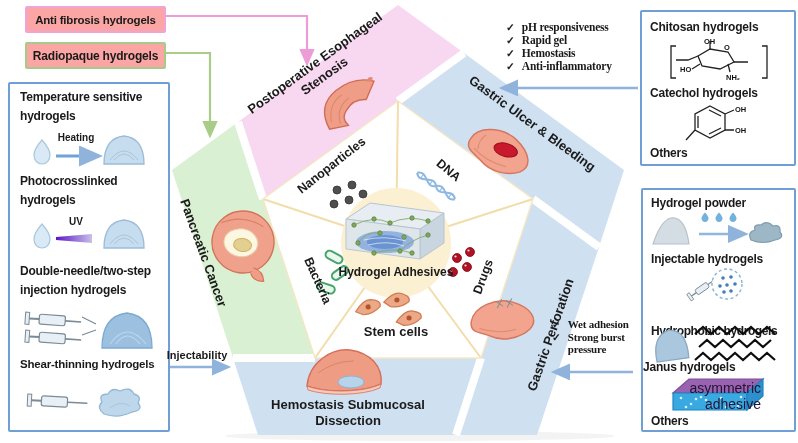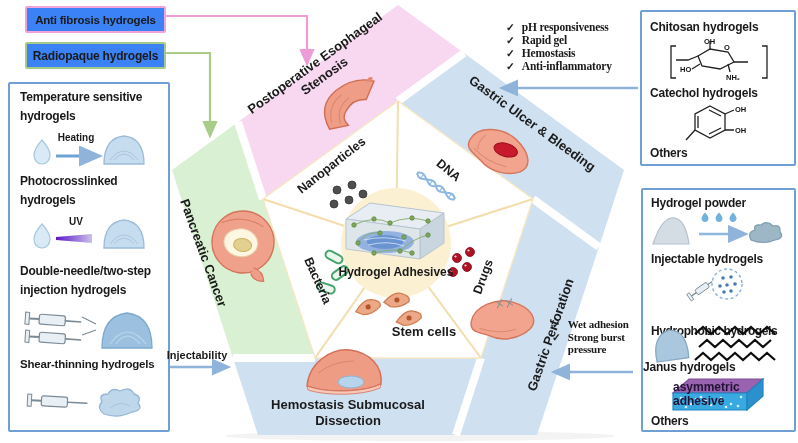--- a/index.html
+++ b/index.html
@@ -3,33 +3,33 @@
 <meta charset="utf-8">
 <style>
   html,body{margin:0;padding:0;background:#fff;}
   .stage{position:relative;width:798px;height:443px;background:#fff;overflow:hidden;
          font-family:"Liberation Sans",sans-serif;color:#1a1a1a;}
   svg text{font-family:"Liberation Sans",sans-serif;}
   .base{position:absolute;left:0;top:0;}
   .lbl{position:absolute;font-weight:bold;transform:translate(-50%,-50%) rotate(var(--r,0deg));
        white-space:nowrap;line-height:1.25;}
   .wrap{white-space:normal;text-align:center;}
-  .box{position:absolute;background:#3b82f6;display:flex;align-items:center;justify-content:center;
+  .box{position:absolute;background:#fca5a5;display:flex;align-items:center;justify-content:center;
        font-weight:bold;border-radius:2px;}
   .box-pink{border:2.5px solid #f0a3d8;}
   .box-green{border:2.5px solid #a6cb89;}
   .panel{position:absolute;background:#fff;border:2.5px solid #6f9fd4;border-radius:2px;}
   .pl{position:absolute;font-weight:bold;font-size:12px;letter-spacing:-0.2px;line-height:1.55;}
   .iconrow{position:absolute;}
   .arrowlabel{position:absolute;font-weight:bold;font-size:10px;text-align:center;}
   .chk{position:absolute;}
   .chk .row{display:flex;align-items:flex-start;margin-bottom:1px;}
   .chk .mark{font-size:10.5px;font-weight:bold;margin-right:7px;color:#222;}
   .chk .txt{font-size:11.5px;font-weight:bold;letter-spacing:-0.2px;font-family:Liberation Serif, serif;}
-  .janus-lbl{position:absolute;font-size:12px;font-weight:bold;color:#221233;text-align:left;}
+  .janus-lbl{position:absolute;font-size:14px;font-weight:normal;color:#221233;text-align:right;}
 </style>
 </head>
 <body>
 
 <div class="stage">
 
 <svg class="base" width="798" height="443" viewBox="0 0 798 443">
   <defs>
     <marker id="mPink" orient="auto" markerWidth="9" markerHeight="9" refX="5" refY="3.5">
       <path d="M0,0 L8,3.5 L0,7 Z" fill="#ee9cd7"></path>
@@ -259,21 +259,21 @@
 <div class="lbl wrap" style="left:320px;top:70px;width:200px;font-size:13px;--r:-36deg;">Postoperative Esophageal Stenosis</div>
 <div class="lbl" style="left:532px;top:124px;font-size:13px;--r:36deg;">Gastric Ulcer &amp; Bleeding</div>
 <div class="lbl" style="left:551px;top:335px;font-size:13px;--r:-71deg;">Gastric Perforation</div>
 <div class="lbl wrap" style="left:348px;top:413px;width:210px;font-size:13px;">Hemostasis Submucosal Dissection</div>
 <div class="lbl" style="left:203px;top:253px;font-size:13px;--r:70deg;">Pancreatic Cancer</div>
 
 <div class="lbl" style="left:332px;top:166px;font-size:12.5px;--r:-38deg;">Nanoparticles</div>
 <div class="lbl" style="left:448px;top:171px;font-size:12.5px;--r:40deg;">DNA</div>
 <div class="lbl" style="left:317px;top:281px;font-size:12.5px;--r:66deg;">Bacteria</div>
 <div class="lbl" style="left:484px;top:277px;font-size:12.5px;--r:-70deg;">Drugs</div>
-<div class="lbl" style="left:396px;top:332px;font-size:13px;margin-left:28px;">Stem cells</div>
+<div class="lbl" style="left:396px;top:332px;font-size:13px;">Stem cells</div>
 
 <div class="lbl" style="left:396px;top:272px;font-size:12px;">Hydrogel Adhesives</div>
 
 <div class="chk" style="left:506px;top:21px;width:130px;">
   <div class="row">
         <span class="mark">✓</span>
         <span class="txt">pH responsiveness</span>
       </div>
   <div class="row">
         <span class="mark">✓</span>

